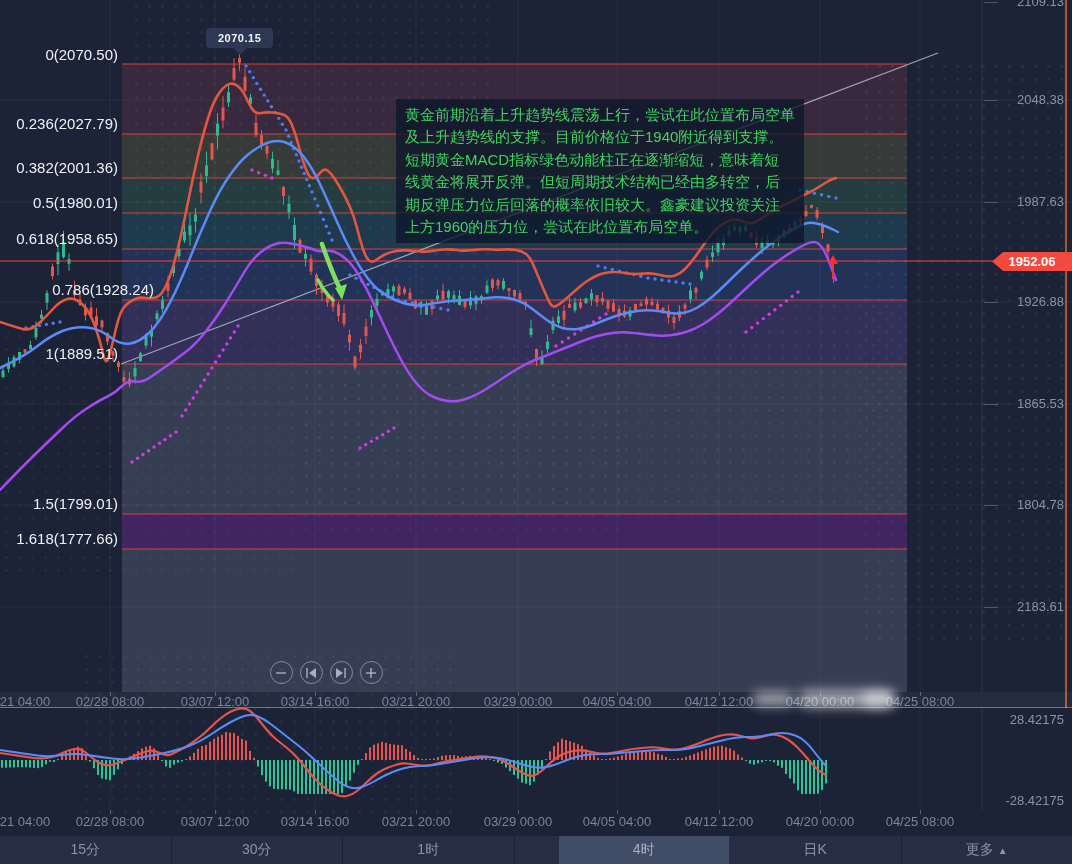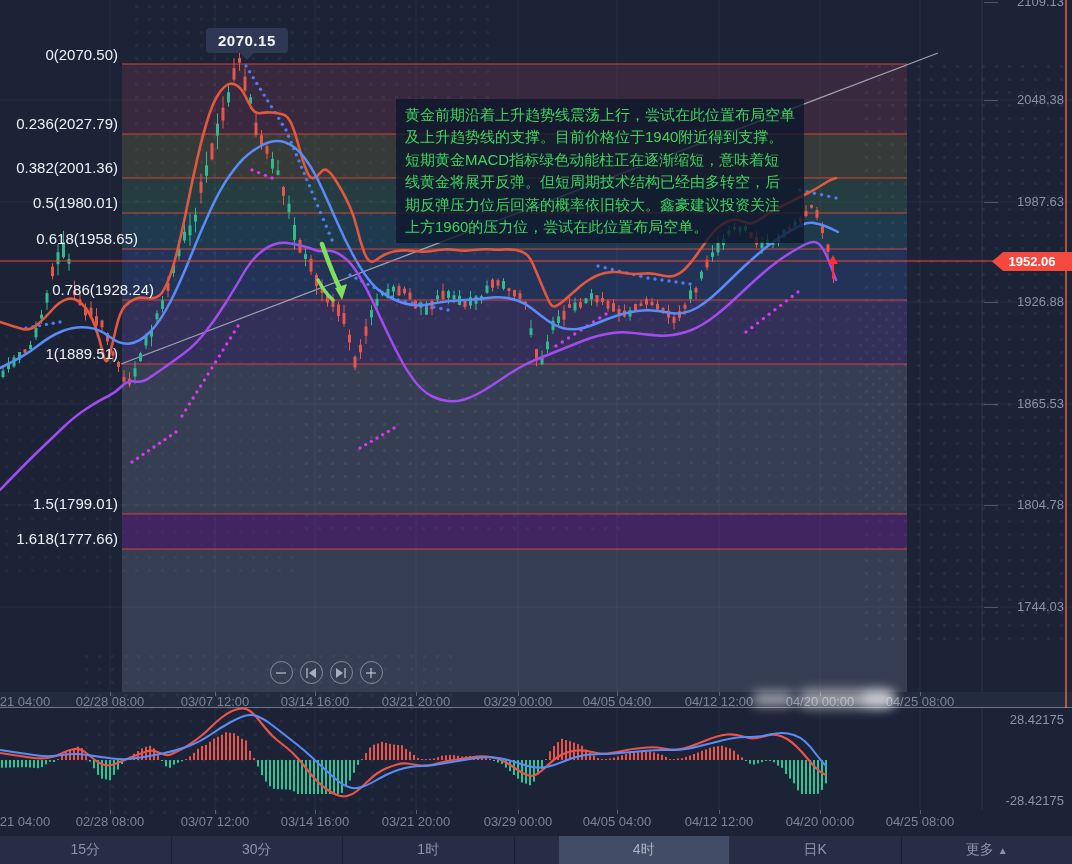--- a/index.html
+++ b/index.html
@@ -9,21 +9,21 @@
         background-image:radial-gradient(circle, rgba(130,146,184,0.22) 1.6px, transparent 1.7px);
         background-size:13px 13px;}
   svg{position:absolute;left:0;display:block;}
   .fib-label{position:absolute;left:0;width:118px;text-align:right;font-size:15px;color:#edf0f6;pointer-events:none;}
   .yaxis-label{position:absolute;font-size:13px;color:#8a93a6;text-align:right;pointer-events:none;}
   .ytick{position:absolute;height:1px;width:14px;left:984px;background:rgba(255,255,255,0.22);}
   .xlabel{position:absolute;width:100px;text-align:center;font-size:13px;color:#7b8498;pointer-events:none;}
   .xtickmark{position:absolute;width:1px;height:4px;background:rgba(255,255,255,0.28);}
   .axis-row1{position:absolute;left:0;top:692px;width:1072px;height:15px;
              background:rgba(180,192,220,0.05);border-bottom:1px solid rgba(212,220,238,0.42);}
-  .tooltip{position:absolute;background:#2e3854;border-radius:4px;color:#f2f4f8;font-size:15px;
+  .tooltip{position:absolute;background:#2e3854;border-radius:4px;color:#f2f4f8;font-size:11px;
            font-weight:bold;padding:4px 12px;letter-spacing:.5px;}
   .tooltip:after{content:"";position:absolute;left:50%;bottom:-7px;margin-left:-7px;
                  border:7px solid transparent;border-top-color:#2e3854;border-bottom:0;}
   .price-badge{position:absolute;left:992px;width:80px;height:19px;background:#f4493f;color:#fff;
                font-size:13px;font-weight:bold;display:flex;align-items:center;justify-content:center;
                clip-path:polygon(0 50%,14% 0,100% 0,100% 100%,14% 100%);}
   .annotation{position:absolute;background:rgba(13,22,42,0.78);padding:5px 9px;font-size:15px;
               line-height:22.4px;color:#3fd45f;white-space:nowrap;pointer-events:none;}
   .navbtn{position:absolute;width:23px;height:23px;border-radius:50%;box-sizing:border-box;
           border:1.3px solid rgba(205,212,228,0.5);background:transparent;padding:0;cursor:pointer;
@@ -527,41 +527,41 @@
       <line x1="833" y1="264" x2="833" y2="279" stroke="#ff2f2f" stroke-width="2"></line>
     </svg>
 
   <div class="vline-orange"></div>
 
   <div id="fib-labels">
       <div class="fib-label" style="top: 46px;">0(2070.50)</div>
       <div class="fib-label" style="top: 115px;">0.236(2027.79)</div>
       <div class="fib-label" style="top: 159px;">0.382(2001.36)</div>
       <div class="fib-label" style="top: 194px;">0.5(1980.01)</div>
-      <div class="fib-label" style="top: 230px; margin-left: 20px;">0.618(1958.65)</div>
+      <div class="fib-label" style="top: 230px;">0.618(1958.65)</div>
       <div class="fib-label" style="top: 281px; padding-left: 36px;">0.786(1928.24)</div>
       <div class="fib-label" style="top: 345px;">1(1889.51)</div>
       <div class="fib-label" style="top: 495px;">1.5(1799.01)</div>
       <div class="fib-label" style="top: 530px;">1.618(1777.66)</div>
     </div>
   <div id="yaxis">
       <div class="ytick" style="top: 2px;"></div>
       <div class="yaxis-label" style="left: 1002px; top: -6px; width: 62px;">2109.13</div>
       <div class="ytick" style="top: 100px;"></div>
       <div class="yaxis-label" style="left: 1002px; top: 92px; width: 62px;">2048.38</div>
       <div class="ytick" style="top: 202px;"></div>
       <div class="yaxis-label" style="left: 1002px; top: 194px; width: 62px;">1987.63</div>
       <div class="ytick" style="top: 302px;"></div>
       <div class="yaxis-label" style="left: 1002px; top: 294px; width: 62px;">1926.88</div>
       <div class="ytick" style="top: 404px;"></div>
       <div class="yaxis-label" style="left: 1002px; top: 396px; width: 62px;">1865.53</div>
       <div class="ytick" style="top: 505px;"></div>
       <div class="yaxis-label" style="left: 1002px; top: 497px; width: 62px;">1804.78</div>
       <div class="ytick" style="top: 607px;"></div>
-      <div class="yaxis-label" style="left: 1002px; top: 599px; width: 62px;">1744.03</div>
+      <div class="yaxis-label" style="left: 1002px; top: 599px; width: 62px;">2183.61</div>
     </div>
 
   <div class="tooltip" id="peak-tooltip" style="left: 206px; top: 28px;">
     <span>2070.15</span>
   </div>
 
   <div class="annotation" id="analysis-note" style="left: 396px; top: 99px;">
       <div>黄金前期沿着上升趋势线震荡上行，尝试在此位置布局空单</div>
       <div>及上升趋势线的支撑。目前价格位于1940附近得到支撑。</div>
       <div>短期黄金MACD指标绿色动能柱正在逐渐缩短，意味着短</div>

